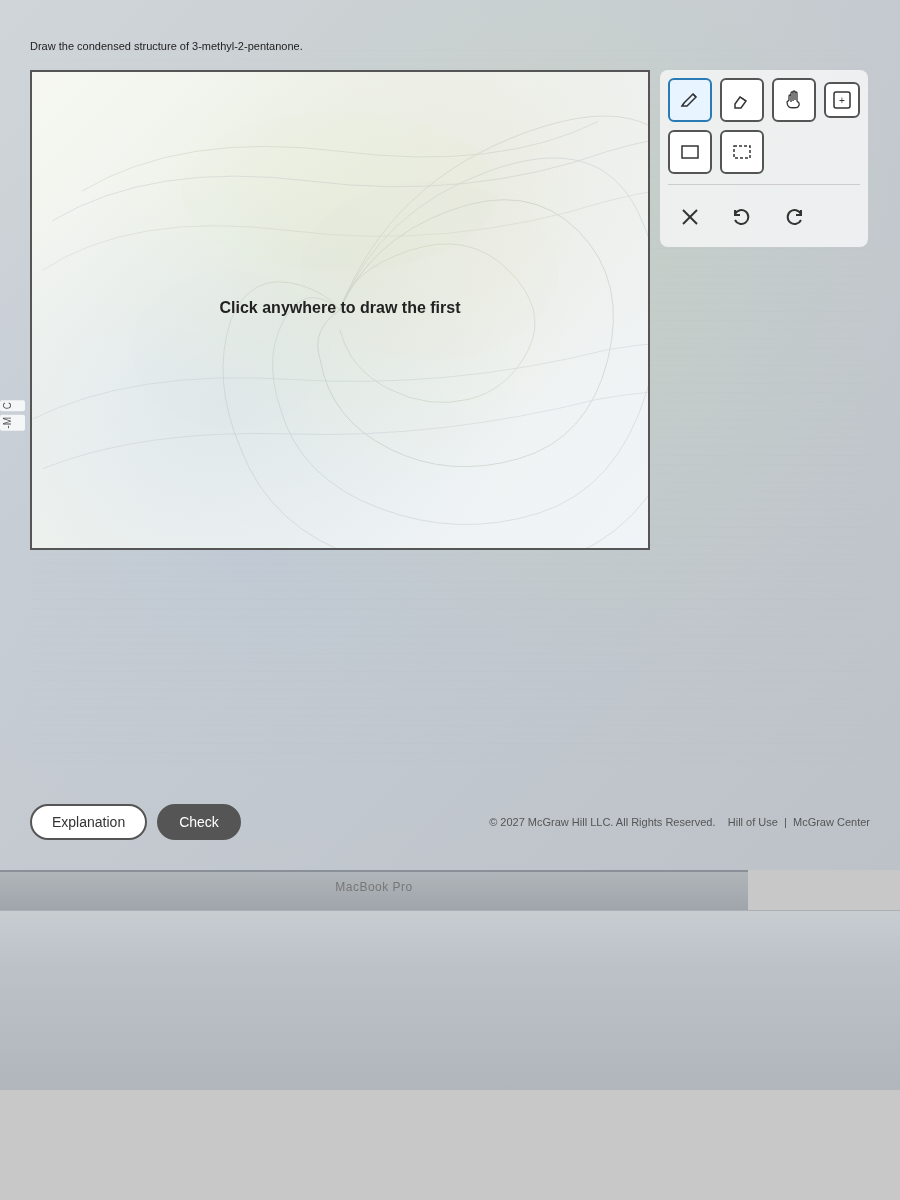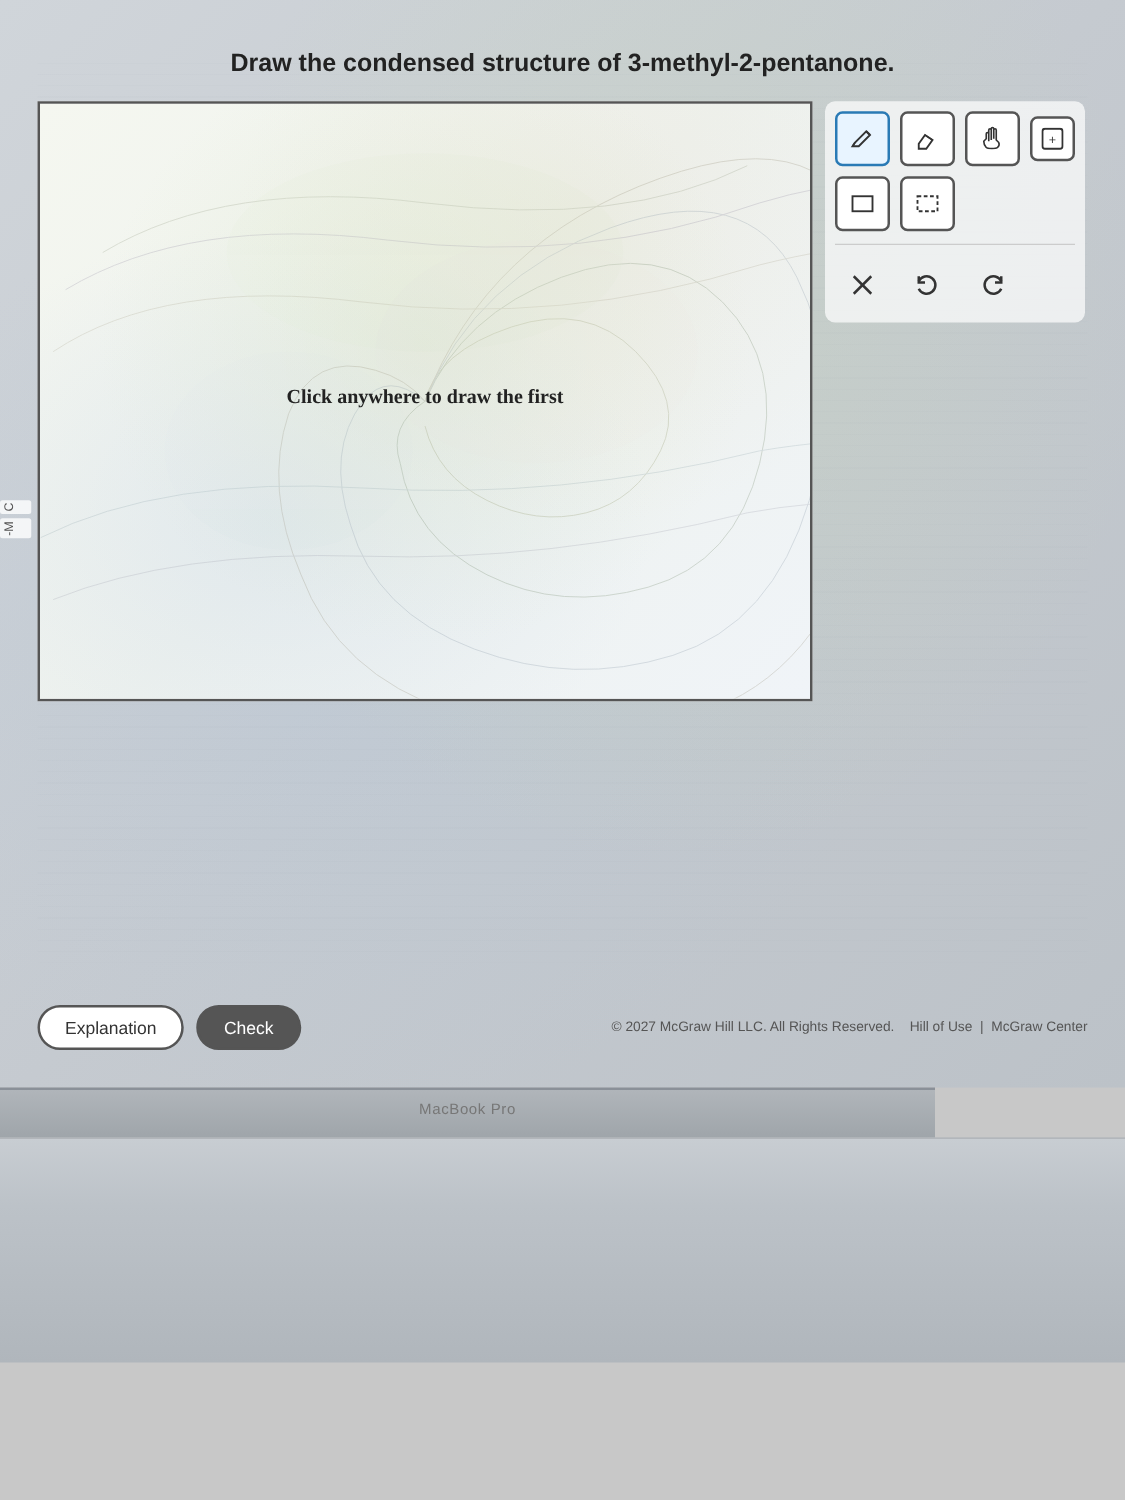--- a/index.html
+++ b/index.html
@@ -51,42 +51,40 @@
     
     .content-area {
       position: absolute;
       top: 20px;
       left: 0;
       right: 0;
       padding: 20px 30px;
     }
 
     .question-text {
-      font-size: 20px;
+      font-size: 11px;
       color: #222;
       margin-bottom: 18px;
-      font-weight: 700;
-      text-align: center;
+      font-weight: 400;
     }
 
     
     .drawing-container {
       display: flex;
       align-items: flex-start;
       gap: 10px;
     }
 
     .drawing-canvas {
       width: 620px;
       height: 480px;
       border: 2px solid #555;
       background: white;
       position: relative;
       overflow: hidden;
-      font-family: Liberation Serif, serif;
     }
 
     
     .canvas-wavy {
       position: absolute;
       top: 0; left: 0; width: 100%; height: 100%;
       background: 
         radial-gradient(ellipse at 50% 40%, rgba(220,230,200,0.4) 0%, transparent 60%),
         radial-gradient(ellipse at 30% 70%, rgba(200,215,235,0.35) 0%, transparent 50%),
         radial-gradient(ellipse at 70% 20%, rgba(235,225,210,0.3) 0%, transparent 45%),

